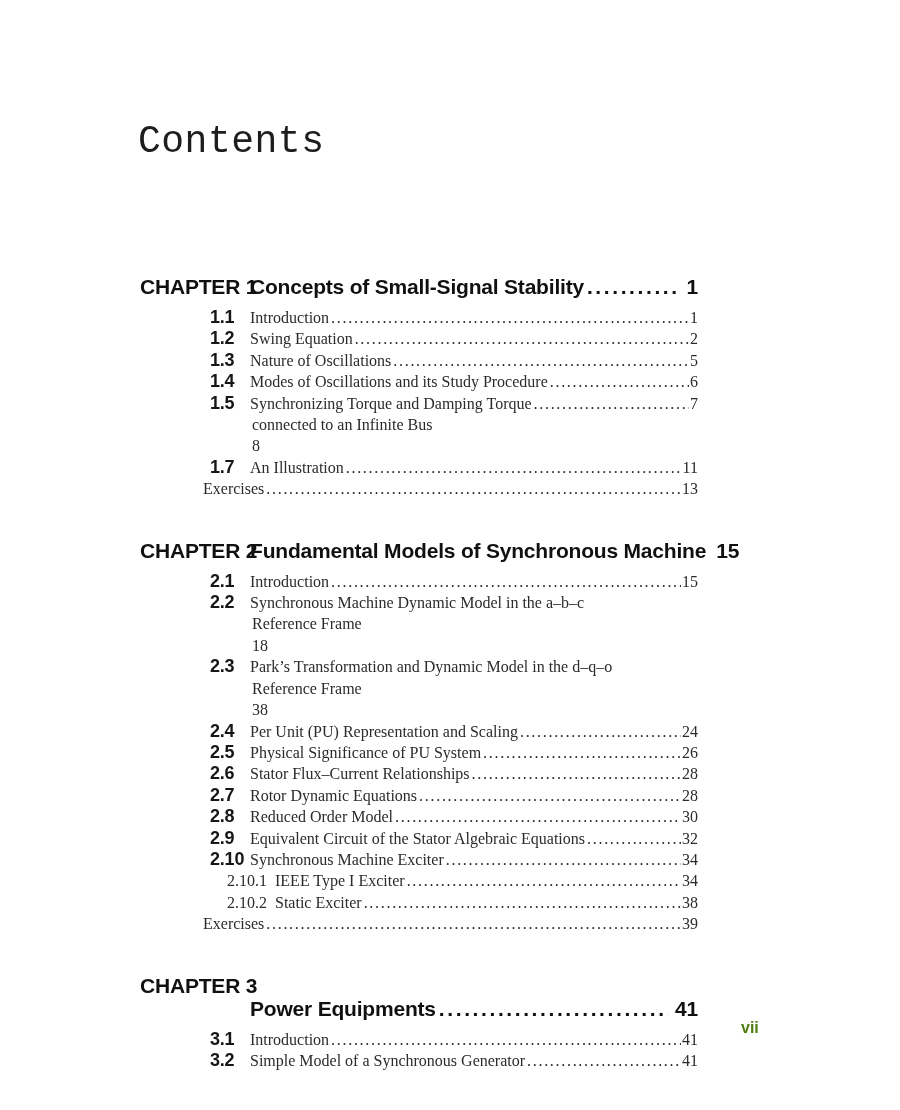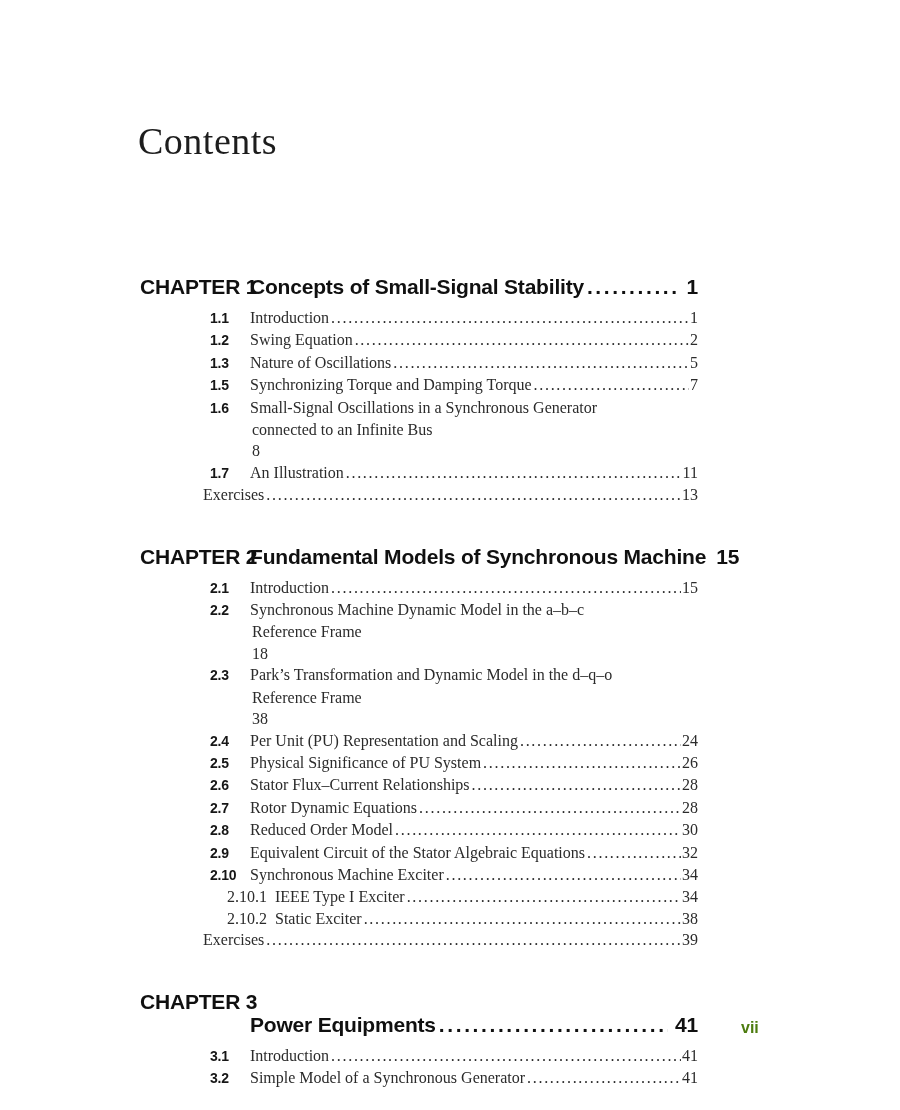--- a/index.html
+++ b/index.html
@@ -8,21 +8,21 @@
     width:900px; height:1110px;
     margin:0 auto;
     background:#ffffff;
     font-family:"Liberation Serif", serif;
     color:#2b2b2b;
     overflow:hidden;
   }
   .contents-title {
     position:absolute;
     left:138px; top:96px;
-    font-family:Liberation Serif, serif;
+    font-family:Liberation Mono, monospace;
     font-weight:400;
     font-size:38px;
     line-height:1.1;
     color:#1d1d1d;
     letter-spacing:0.5px;
   }
   .toc {
     position:absolute;
     left:140px; top:275px;
     width:558px;
@@ -67,21 +67,21 @@
   }
   .entry-row.section    { padding-left:70px; }
   .entry-row.subsection { padding-left:87px; }
   .entry-row.exercises  { padding-left:63px; }
   .entry-row.cont       { padding-left:110px;flex-direction:column; }
   .entry-num {
     flex:none;
     width:40px;
     font-family:"Liberation Sans", sans-serif;
     font-weight:700;
-    font-size:14px;
+    font-size:18px;
     color:#161616;
     letter-spacing:-0.2px;
   }
   .sub-num { flex:none; margin-right:8px; }
   .entry-title { flex:none; }
   .entry-dots {
     flex:1 1 0;
     overflow:hidden;
     white-space:nowrap;
     min-width:0;
@@ -128,28 +128,30 @@
             <span class="entry-dots"></span>
             <span class="entry-page">2</span>
           </div>
           <div class="entry-row section">
             <span class="entry-num">1.3</span>
             <span class="entry-title">Nature of Oscillations</span>
             <span class="entry-dots"></span>
             <span class="entry-page">5</span>
           </div>
           <div class="entry-row section">
+            <span class="entry-num">1.4</span>
+            <span class="entry-title">Modes of Oscillations and its Study Procedure</span>
+            <span class="entry-dots"></span>
+            <span class="entry-page">6</span>
+          </div>
+          <div class="entry-row section">
             <span class="entry-num">1.5</span>
             <span class="entry-title">Synchronizing Torque and Damping Torque</span>
             <span class="entry-dots"></span>
             <span class="entry-page">7</span>
-          </div>
-          <div class="entry-row section">
-            <span class="entry-num">1.6</span>
-            <span class="entry-title">Small-Signal Oscillations in a Synchronous Generator</span>
           </div>
           <div class="entry-row cont">
             <span class="entry-title">connected to an Infinite Bus</span>
             <span class="entry-dots"></span>
             <span class="entry-page">8</span>
           </div>
           <div class="entry-row section">
             <span class="entry-num">1.7</span>
             <span class="entry-title">An Illustration</span>
             <span class="entry-dots"></span>

